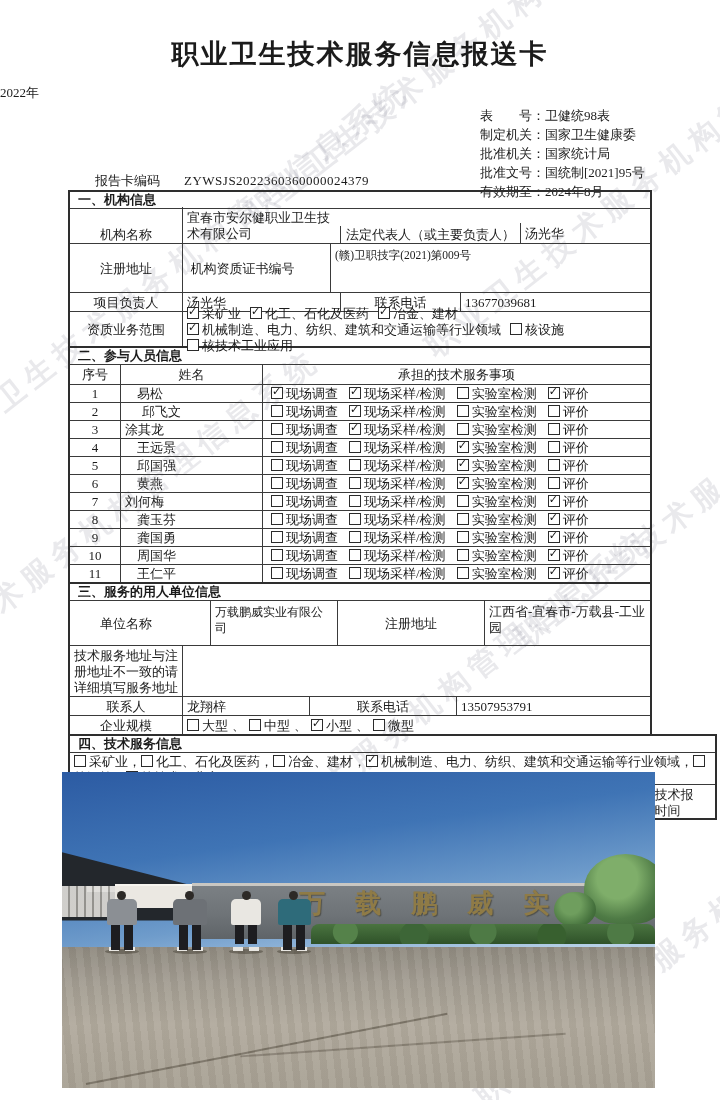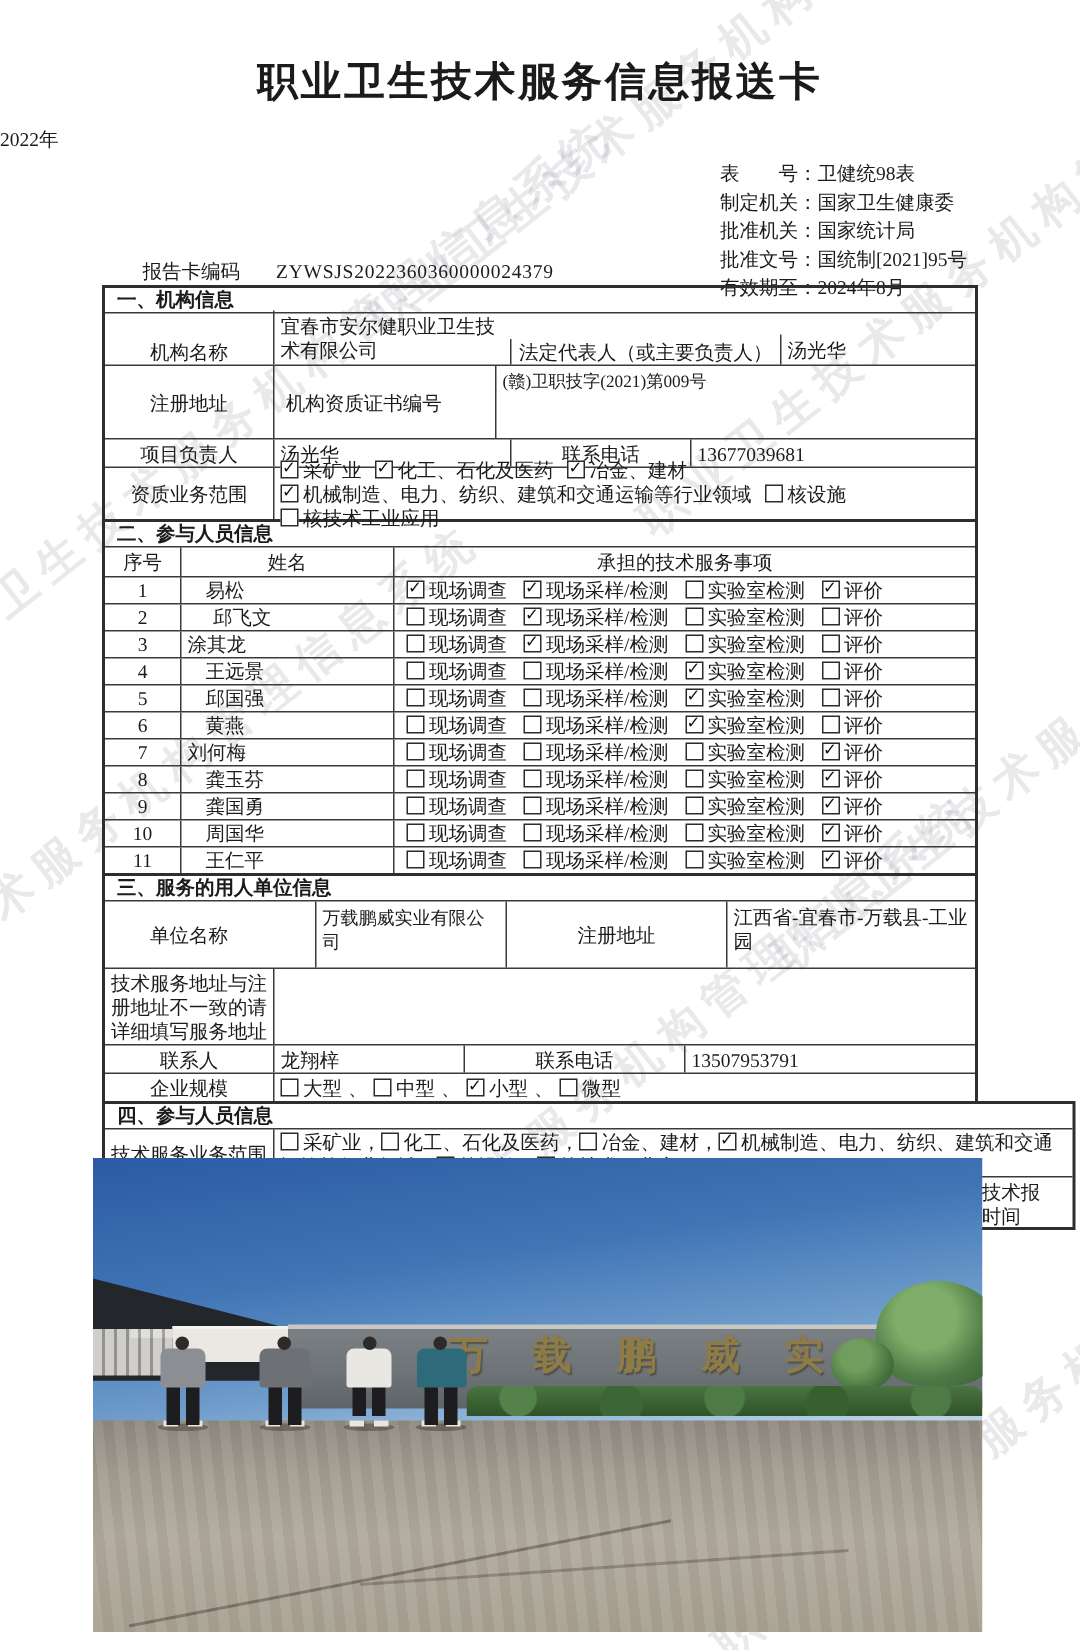--- a/index.html
+++ b/index.html
@@ -316,26 +316,23 @@
             <span style="margin-right: 4px; margin-left: -7px;">、</span>
             <span class="svc-item"><span class="cb on"><span class="tick">✓</span></span><span>小型</span></span>
             <span style="margin-right: 4px; margin-left: -7px;">、</span>
             <span class="svc-item"><span class="cb"></span><span>微型</span></span>
           </div>
       </div>
     </div>
 
     <div class="tbl t4">
       <div class="row">
-          <div class="sec grow">四、参与人员信息</div>
+          <div class="sec grow">四、技术服务信息</div>
         </div>
       <div class="row" style="height:31px;">
-        <div class="cell ctr w112">
-            <span class="wrapcell" style="text-align:center;">技术服务业务范围</span>
-          </div>
         <div class="cell grow">
             <span class="wrapcell" id="s4-scope"><span style="white-space: normal;"><span class="cb"></span><span>采矿业</span></span><span>，</span><span style="white-space: normal;"><span class="cb"></span><span>化工、石化及医药</span></span><span>，</span><span style="white-space: normal;"><span class="cb"></span><span>冶金、建材</span></span><span>，</span><span style="white-space: normal;"><span class="cb on"><span class="tick">✓</span></span><span>机械制造、电力、纺织、建筑和交通运输等行业领域</span></span><span>，</span><span style="white-space: normal;"><span class="cb"></span><span>核设施</span></span><span>，</span><span style="white-space: normal;"><span class="cb"></span><span>核技术工业应用</span></span><span>。</span></span>
           </div>
       </div>
       <div class="row" style="height:33px;">
         <div class="cell ctr w112">现场调查时间</div>
         <div class="cell w110 small">
             <span class="wrapcell">2021-09-11至2021-09-11</span>
           </div>
         <div class="cell ctr w165">现场采样/测量时间</div>

